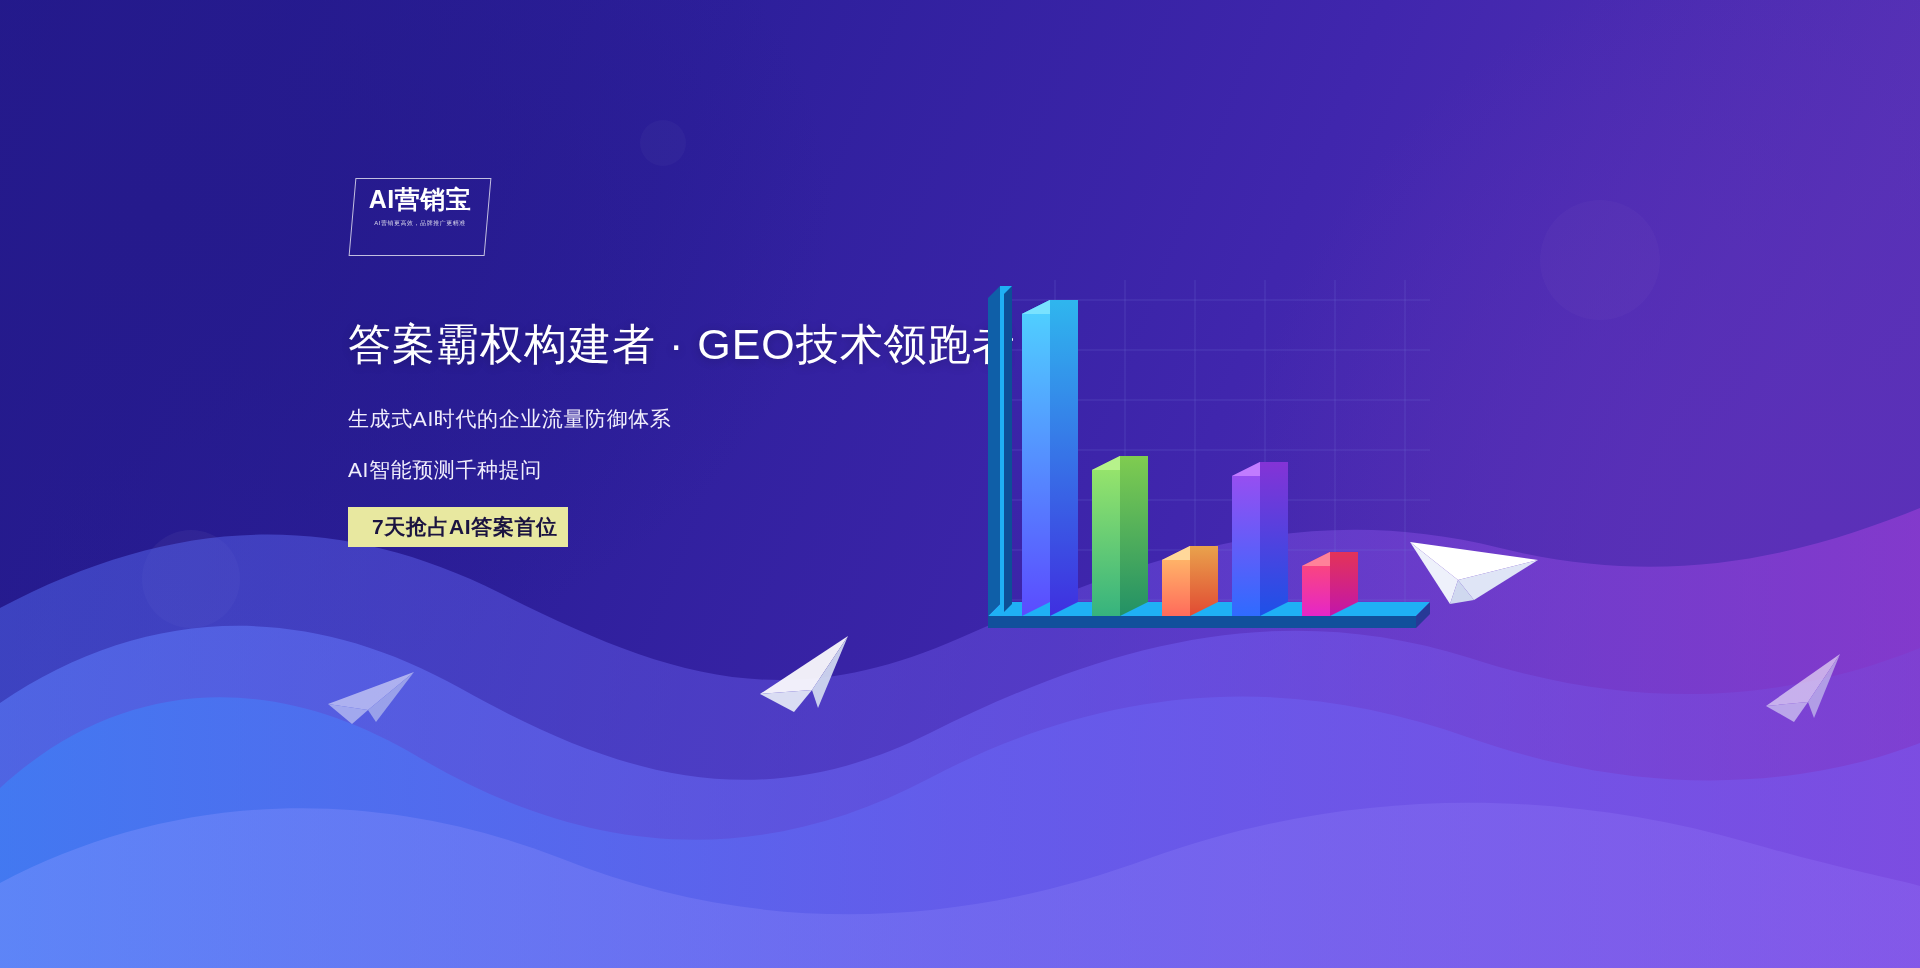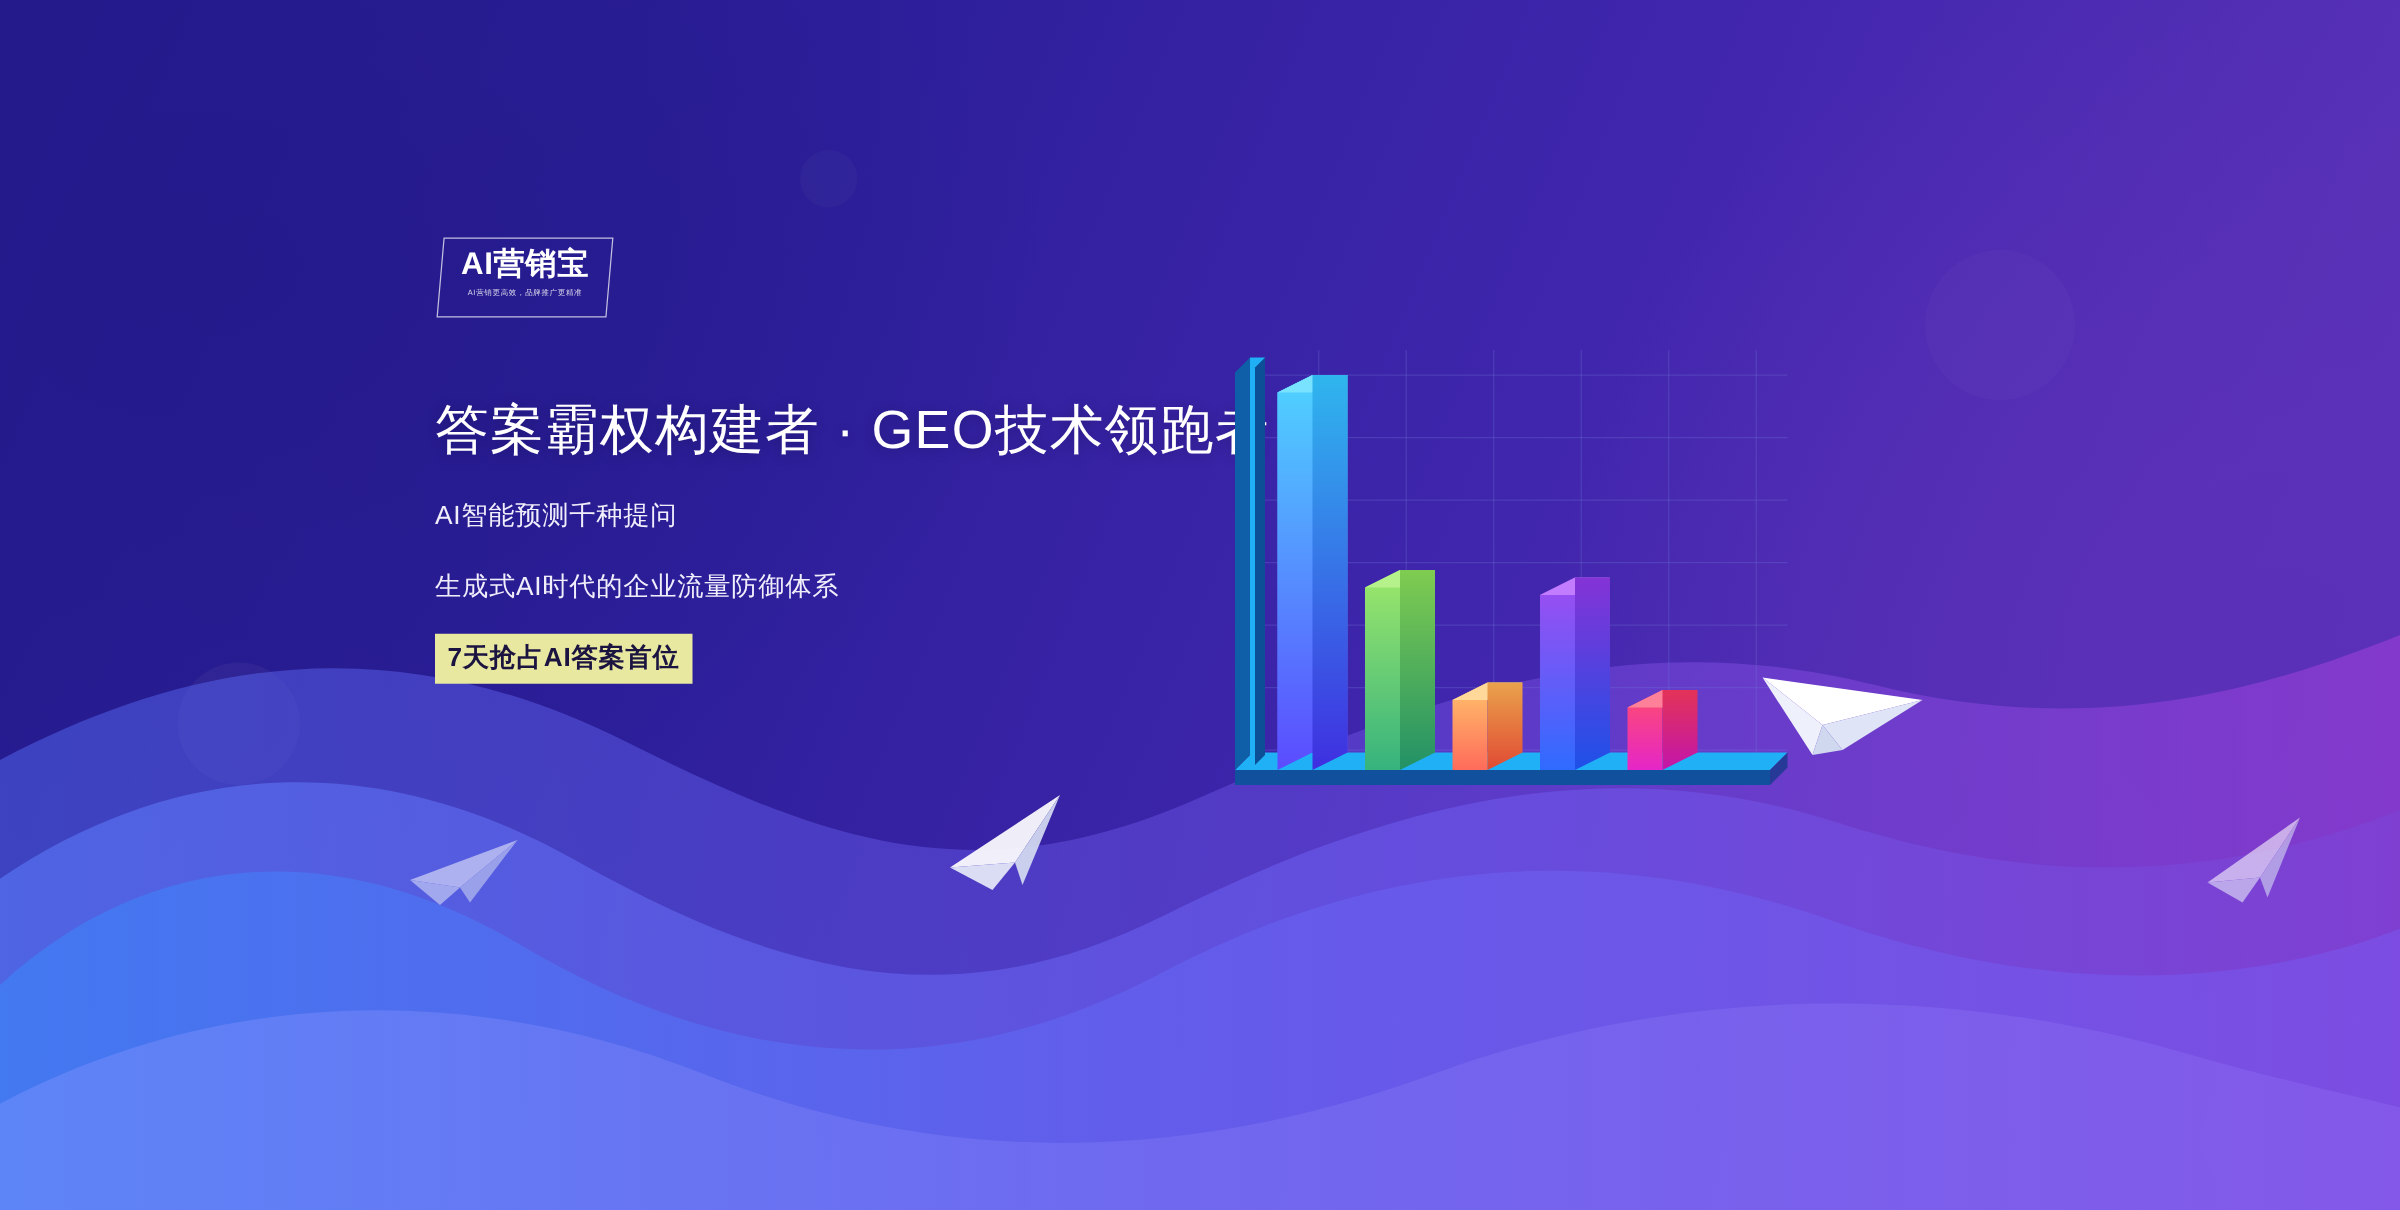--- a/index.html
+++ b/index.html
@@ -39,22 +39,22 @@
     position:absolute;
     left:0; bottom:0;
     width:1920px; height:480px;
     pointer-events:none;
   }
   .waves svg { display:block; width:1920px; height:480px; }
 
   
   .logo-block {
     position:absolute;
-    left:352px; top:190px;
-    width:136px; height:64px;
+    left:352px; top:178px;
+    width:136px; height:78px;
   }
   .logo-frame {
     position:absolute; inset:0;
     border:1.6px solid rgba(255,255,255,0.72);
     transform:skewX(-5deg);
   }
   .logo-text {
     position:absolute;
     left:0; right:0; top:9px;
     text-align:center;
@@ -103,21 +103,21 @@
 
   .highlight-row { margin-top:27px; }
   .highlight {
     display:inline-block;
     background:#e8e8a0;
     color:#1b1440;
     font-size:21px;
     font-weight:700;
     letter-spacing:0.6px;
     line-height:1;
-    padding:9px 10px 10px 10px;
+    padding:9px 10px 10px 24px;
     white-space:nowrap;
   }
 
   .sub-3 {
     margin-top:30px;
     color:#ffffff;
     font-size:22px;
     font-weight:500;
     letter-spacing:0.8px;
     line-height:1;
@@ -194,22 +194,22 @@
   </div>
 
   <div class="logo-block">
     <div class="logo-frame"></div>
     <div class="logo-text">AI营销宝</div>
     <div class="logo-sub">AI营销更高效，品牌推广更精准</div>
   </div>
 
   <div class="copy">
     <div class="headline">答案霸权构建者 · GEO技术领跑者</div>
+    <div class="subline sub-1">生成式AI时代的企业流量防御体系</div>
     <div class="subline sub-2">AI智能预测千种提问</div>
-    <div class="subline sub-1">生成式AI时代的企业流量防御体系</div>
     <div class="highlight-row">
       <span class="highlight">7天抢占AI答案首位</span>
     </div>
   </div>
 
   <div class="chart">
     <svg viewBox="0 0 500 400" xmlns="http://www.w3.org/2000/svg">
       <defs>
         <linearGradient id="b1f" x1="0" y1="0" x2="0" y2="1">
           <stop offset="0%" stop-color="#4fd4ff"></stop>

